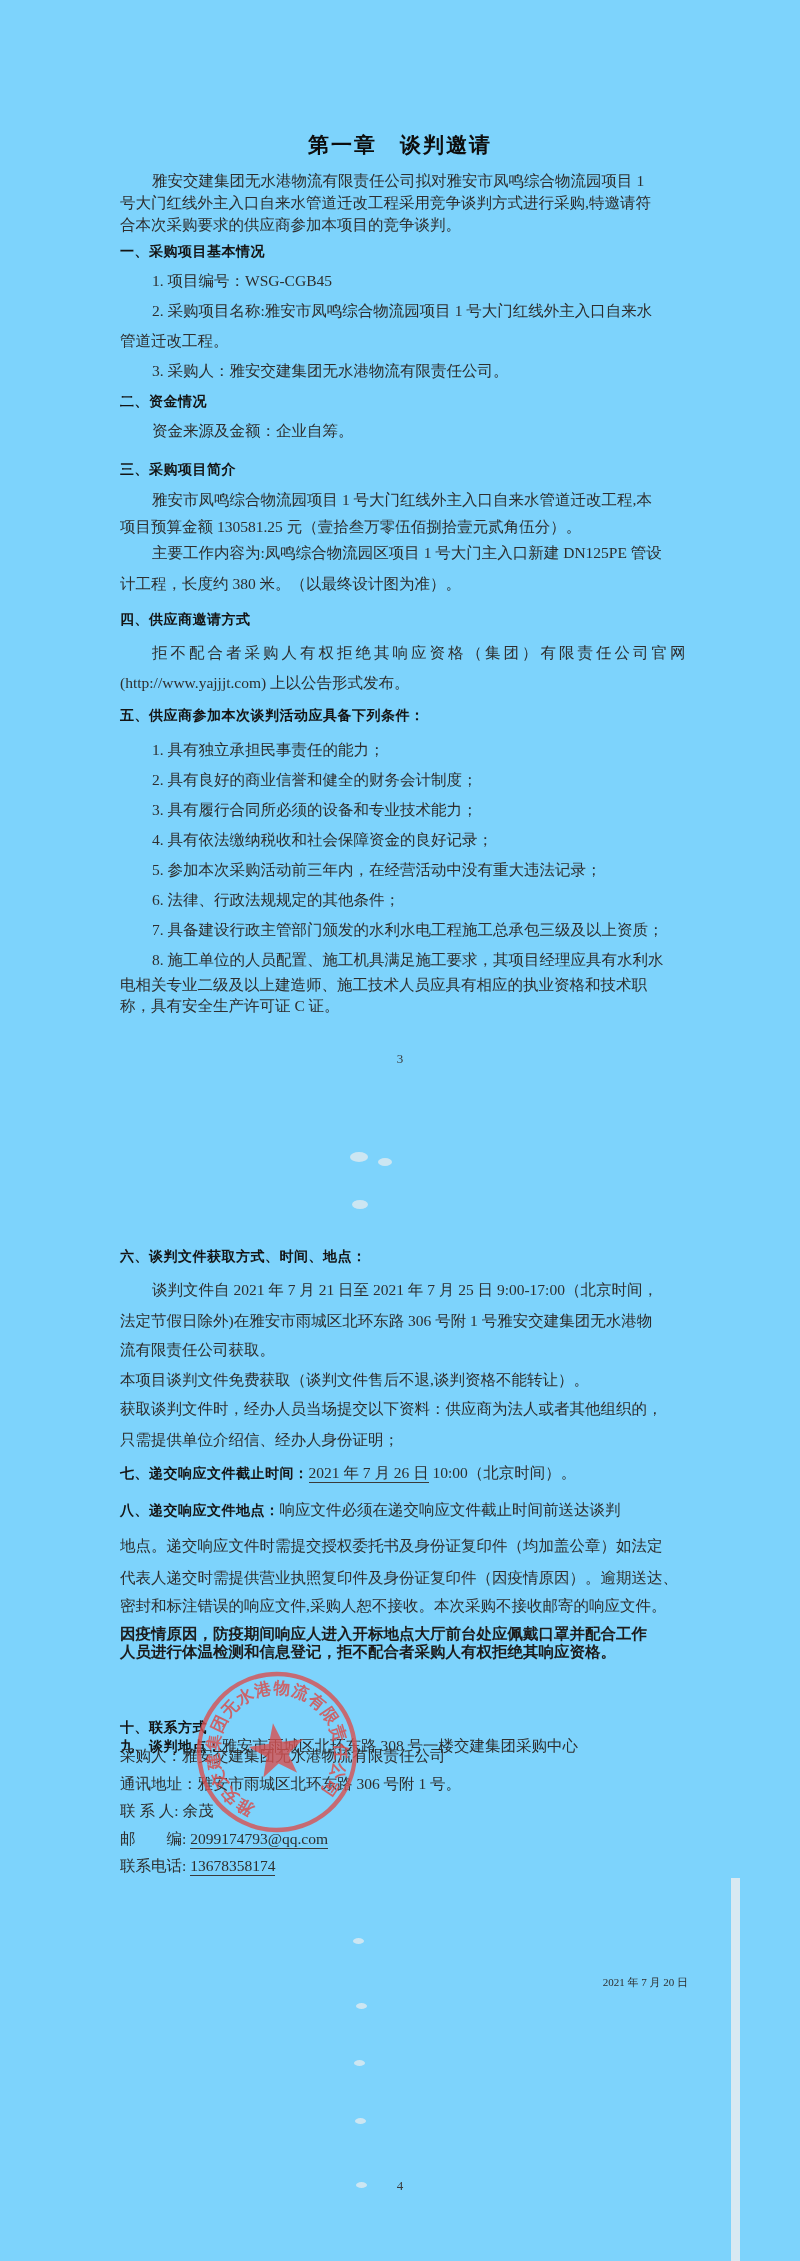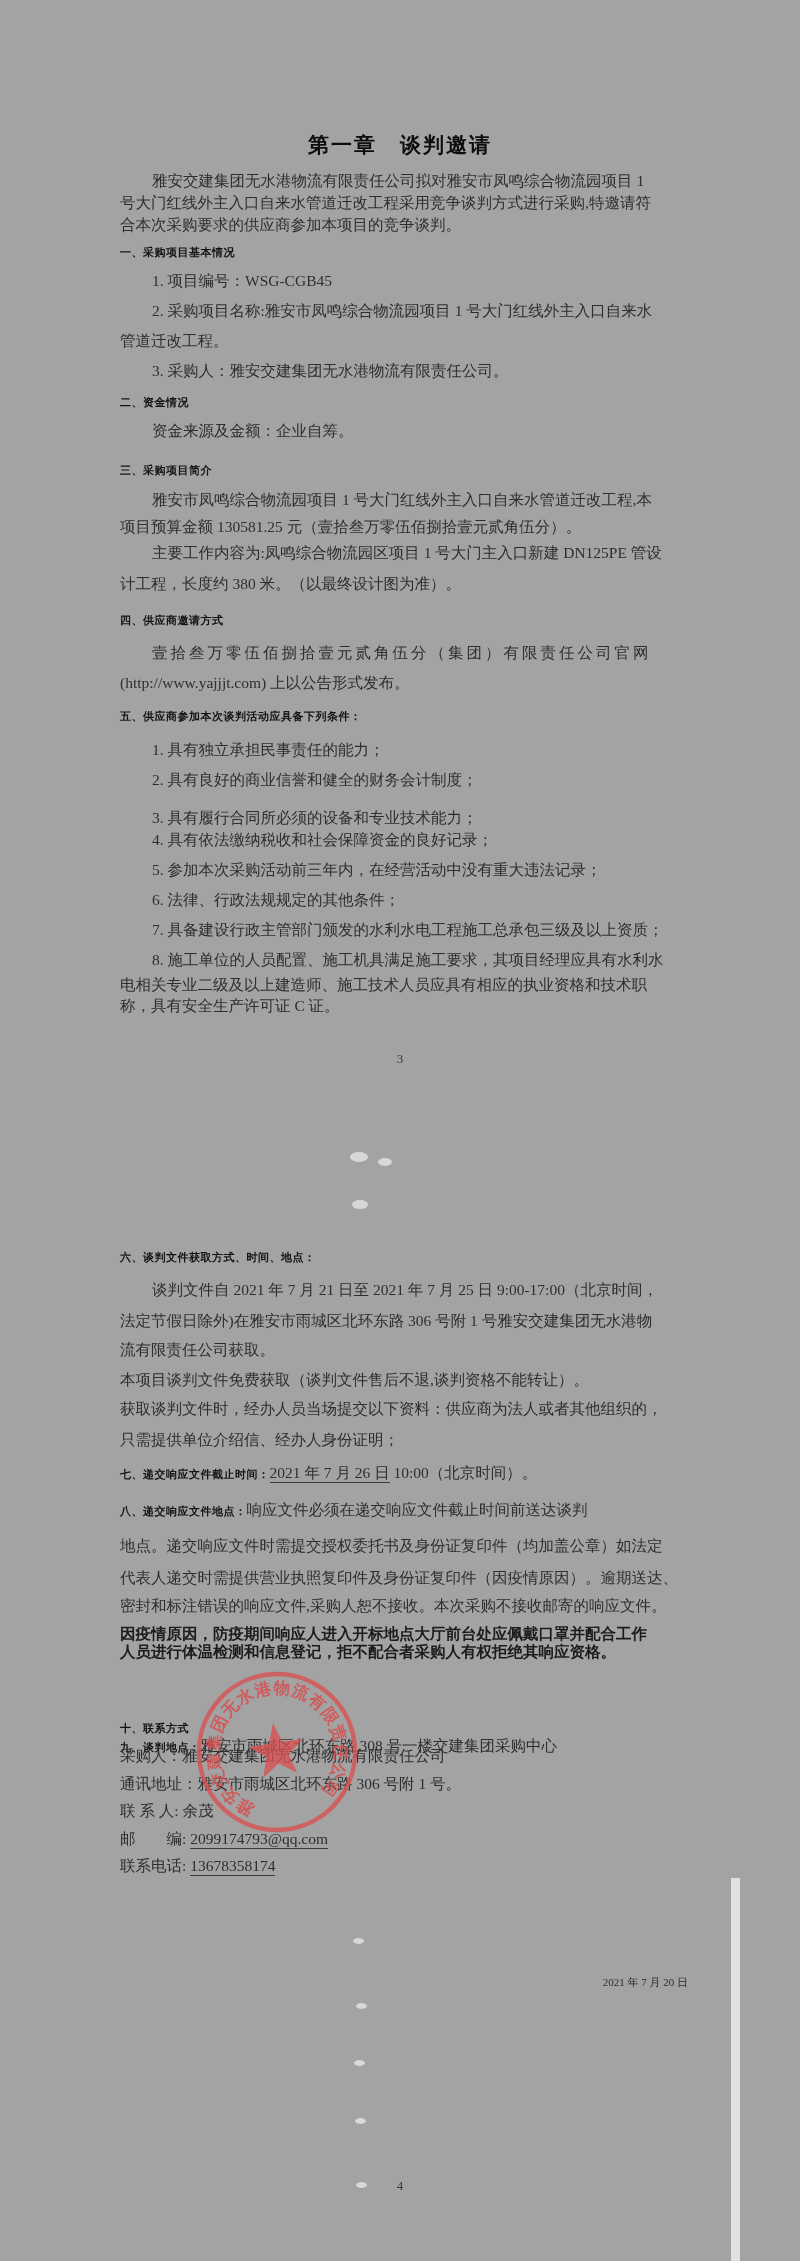--- a/index.html
+++ b/index.html
@@ -1,21 +1,21 @@
 <!DOCTYPE html>
 <html><head>
 <meta charset="utf-8">
 <style>
   html,body{margin:0;padding:0;}
   body{width:800px;height:2261px;background:#ffffff;position:relative;overflow:hidden;}
-  .page{position:absolute;inset:0;background:#a3a3a3;}
+  .page{position:absolute;inset:0;background:#7dd3fc;}
   .line{position:absolute;white-space:pre;line-height:1.3;}
   .seg{vertical-align:baseline;}
   .seg.n{font-family:"Liberation Serif","DejaVu Serif",serif;font-size:15.5px;color:#2e2e2e;}
-  .seg.h{font-family:Liberation Serif, serif;font-weight:700;font-size:11px;color:#141414;letter-spacing:.5px;}
+  .seg.h{font-family:Liberation Serif, serif;font-weight:700;font-size:14px;color:#141414;letter-spacing:.5px;}
   .seg.b{font-family:"Liberation Serif","DejaVu Serif",serif;font-weight:700;font-size:15.5px;color:#1c1c1c;}
   .seg.u{font-family:"Liberation Serif","DejaVu Serif",serif;font-size:15.5px;color:#2e2e2e;border-bottom:1.2px solid #3a3a3a;padding-bottom:1px;}
   .title-line{position:absolute;left:120px;width:560px;text-align:center;
     font-family:"Liberation Sans","DejaVu Sans",sans-serif;font-weight:700;font-size:21px;color:#0d0d0d;letter-spacing:2px;}
   .pgnum{position:absolute;left:120px;width:560px;text-align:center;
     font-family:"Liberation Serif","DejaVu Serif",serif;font-size:13px;color:#3a3a3a;}
   .date-line{position:absolute;left:120px;width:568px;text-align:right;
     font-family:"Liberation Serif","DejaVu Serif",serif;font-size:11px;color:#2e2e2e;}
   .stamp{position:absolute;left:192px;top:1667px;filter:blur(.5px);}
   .edge-band{position:absolute;left:731px;top:1878px;width:9px;height:383px;background:#efefef;opacity:.8;}
@@ -38,26 +38,26 @@
       <div class="line" style="top: 331px; left: 120px;"><span class="seg n">管道迁改工程。</span></div>
       <div class="line" style="top: 361px; left: 152px;"><span class="seg n">3. 采购人：雅安交建集团无水港物流有限责任公司。</span></div>
       <div class="line" style="top: 391px; left: 120px;"><span class="seg h">二、资金情况</span></div>
       <div class="line" style="top: 421px; left: 152px;"><span class="seg n">资金来源及金额：企业自筹。</span></div>
       <div class="line" style="top: 459px; left: 120px;"><span class="seg h">三、采购项目简介</span></div>
       <div class="line" style="top: 490px; left: 152px;"><span class="seg n">雅安市凤鸣综合物流园项目 1 号大门红线外主入口自来水管道迁改工程,本</span></div>
       <div class="line" style="top: 517px; left: 120px;"><span class="seg n">项目预算金额 130581.25 元（壹拾叁万零伍佰捌拾壹元贰角伍分）。</span></div>
       <div class="line" style="top: 543px; left: 152px;"><span class="seg n">主要工作内容为:凤鸣综合物流园区项目 1 号大门主入口新建 DN125PE 管设</span></div>
       <div class="line" style="top: 574px; left: 120px;"><span class="seg n">计工程，长度约 380 米。（以最终设计图为准）。</span></div>
       <div class="line" style="top: 609px; left: 120px;"><span class="seg h">四、供应商邀请方式</span></div>
-      <div class="line" style="top: 643px; left: 152px; letter-spacing: 3px;"><span class="seg n">壹拾叁万零伍佰捌拾壹元贰角伍分（集团）有限责任公司官网</span></div>
+      <div class="line" style="top: 643px; left: 152px; letter-spacing: 3px;"><span class="seg n">拒不配合者采购人有权拒绝其响应资格（集团）有限责任公司官网</span></div>
       <div class="line" style="top: 673px; left: 120px;"><span class="seg n">(http://www.yajjjt.com) 上以公告形式发布。</span></div>
       <div class="line" style="top: 705px; left: 120px;"><span class="seg h">五、供应商参加本次谈判活动应具备下列条件：</span></div>
       <div class="line" style="top: 740px; left: 152px;"><span class="seg n">1. 具有独立承担民事责任的能力；</span></div>
       <div class="line" style="top: 770px; left: 152px;"><span class="seg n">2. 具有良好的商业信誉和健全的财务会计制度；</span></div>
-      <div class="line" style="top: 800px; left: 152px; margin-top: 8px;"><span class="seg n">3. 具有履行合同所必须的设备和专业技术能力；</span></div>
+      <div class="line" style="top: 800px; left: 152px;"><span class="seg n">3. 具有履行合同所必须的设备和专业技术能力；</span></div>
       <div class="line" style="top: 830px; left: 152px;"><span class="seg n">4. 具有依法缴纳税收和社会保障资金的良好记录；</span></div>
       <div class="line" style="top: 860px; left: 152px;"><span class="seg n">5. 参加本次采购活动前三年内，在经营活动中没有重大违法记录；</span></div>
       <div class="line" style="top: 890px; left: 152px;"><span class="seg n">6. 法律、行政法规规定的其他条件；</span></div>
       <div class="line" style="top: 920px; left: 152px;"><span class="seg n">7. 具备建设行政主管部门颁发的水利水电工程施工总承包三级及以上资质；</span></div>
       <div class="line" style="top: 950px; left: 152px;"><span class="seg n">8. 施工单位的人员配置、施工机具满足施工要求，其项目经理应具有水利水</span></div>
       <div class="line" style="top: 975px; left: 120px;"><span class="seg n">电相关专业二级及以上建造师、施工技术人员应具有相应的执业资格和技术职</span></div>
       <div class="line" style="top: 996px; left: 120px;"><span class="seg n">称，具有安全生产许可证 C 证。</span></div>
       <div class="line" style="top: 1246px; left: 120px;"><span class="seg h">六、谈判文件获取方式、时间、地点：</span></div>
       <div class="line" style="top: 1280px; left: 152px;"><span class="seg n">谈判文件自 2021 年 7 月 21 日至 2021 年 7 月 25 日 9:00-17:00（北京时间，</span></div>
       <div class="line" style="top: 1311px; left: 120px;"><span class="seg n">法定节假日除外)在雅安市雨城区北环东路 306 号附 1 号雅安交建集团无水港物</span></div>

